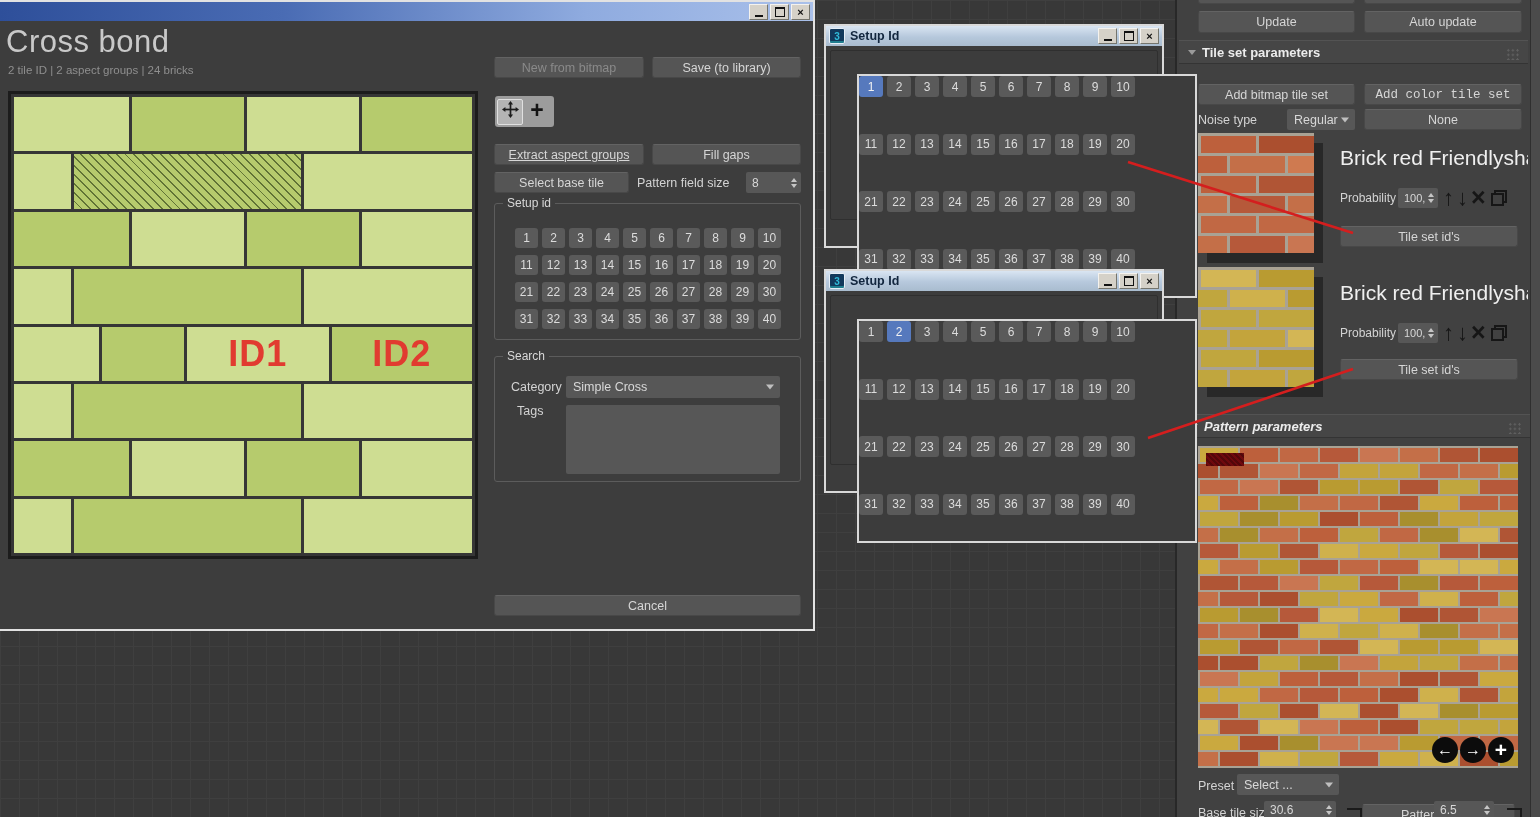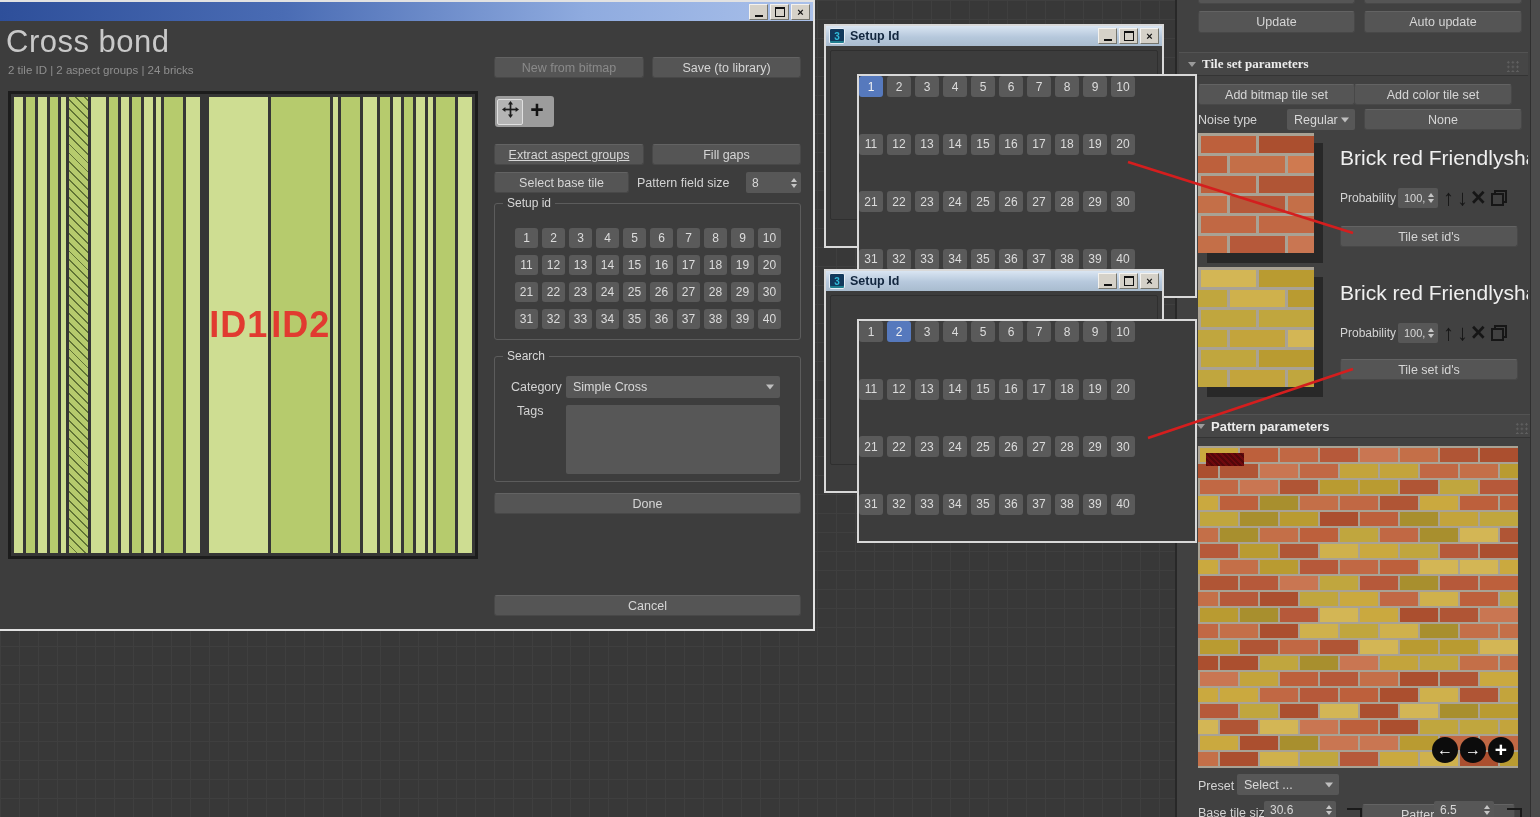--- a/index.html
+++ b/index.html
@@ -35,21 +35,21 @@
   .g-min{width:8px;height:2px;background:#111;margin-top:8px;}
   .g-max{width:8px;height:7px;border:1px solid #111;border-top-width:2px;}
   .g-close{font-size:11px;font-weight:700;color:#111;line-height:1;}
 
   .mw-title{position:absolute;left:6px;top:22px;font-size:31px;color:#c9c9c9;letter-spacing:.5px;}
   .mw-subtitle{position:absolute;left:8px;top:62px;font-size:11.5px;color:#8f8f8f;}
 
   
   #pv-frame{position:absolute;left:8px;top:89px;width:470px;height:468px;border:3px solid #1c1c1c;
     background:#363636;padding:3px;box-sizing:border-box;}
-  #preview{display:flex;flex-direction:row;gap:3px;height:100%;}
+  #preview{display:flex;flex-direction:column;gap:3px;height:100%;}
   .pvrow{display:flex;gap:3px;flex:1;}
   .pvbrick{position:relative;display:flex;align-items:center;justify-content:center;}
   .pvbrick.hatch::after{content:"";position:absolute;inset:0;
     background:repeating-linear-gradient(45deg,transparent 0 5px,rgba(60,78,30,.7) 5px 6.3px);}
   .pvlabel{font-size:36px;font-weight:700;letter-spacing:1px;}
 
   
   #tools{position:absolute;left:495px;top:94px;width:59px;height:31px;background:#9c9c9c;border-radius:3px;
     display:flex;align-items:center;padding:2px;gap:1px;box-sizing:border-box;}
   .toolcell{width:26px;height:26px;display:flex;align-items:center;justify-content:center;border-radius:2px;}
@@ -271,21 +271,20 @@
       <span class="legend">Search</span>
       <div class="lbl" style="left:16px;top:23px;">Category</div>
       <div class="dd" style="left:71px;top:19px;width:214px;height:22px;">
         <span>Simple Cross</span>
         <span class="ddarrow"></span>
       </div>
       <div class="lbl" style="left:22px;top:47px;">Tags</div>
       <div class="tagsbox" style="left:71px;top:48px;width:214px;height:69px;"></div>
     </div>
 
-    <div class="btn" style="left:494px;top:491px;width:307px;height:21px;">Done</div>
     <div class="btn" style="left:494px;top:593px;width:307px;height:21px;">Cancel</div>
   </div>
 
   <div class="dlg" style="top:24px;">
     <div class="dlg-caption">
       <span class="dlgicon">3</span>
       <span class="dlg-title">Setup Id</span>
       <div class="winbtns">
         <div class="wbtn">
             <span class="g-min"></span>
@@ -407,28 +406,28 @@
     <div class="dlgbtn" style="left:176px;top:198px;">OK</div>
     <div class="dlgbtn" style="left:259px;top:198px;">Cancel</div>
   </div>
 
   <div id="rpanel">
     <div class="btn" style="left:21px;top:-18px;width:157px;height:22px;">Store</div>
     <div class="btn" style="left:187px;top:-18px;width:158px;height:22px;">Create material</div>
     <div class="btn" style="left:21px;top:11px;width:157px;height:22px;">Update</div>
     <div class="btn" style="left:187px;top:11px;width:158px;height:22px;">Auto update</div>
 
-    <div class="rollout" style="left:2px;top:52px;width:349px;font-family:Liberation Serif, serif;">
+    <div class="rollout" style="left:2px;top:40px;width:349px;">
       <span class="rtri"></span>
       <span class="rtitle">Tile set parameters</span>
       <span class="grip"></span>
     </div>
 
     <div class="btn" style="left:21px;top:84px;width:157px;height:21px;">Add bitmap tile set</div>
-    <div class="btn" style="left:177px;top:84px;width:158px;height:21px;">Add color tile set</div>
+    <div class="btn" style="left:187px;top:84px;width:158px;height:21px;font-family:Liberation Mono, monospace;">Add color tile set</div>
 
     <div class="lbl" style="left:21px;top:113px;">Noise type</div>
     <div class="dd" style="left:110px;top:109px;width:68px;height:21px;">
       <span>Regular</span>
       <span class="ddarrow"></span>
     </div>
     <div class="btn" style="left:187px;top:109px;width:158px;height:21px;">None</div>
 
     <div class="thumb wallbox" style="left: 21px; top: 133px; background: rgb(169, 162, 148);">
         <div class="wbrick" style="left: 3px; top: 3px; width: 55px; height: 17px; background: rgb(189, 96, 60);"></div>
@@ -491,21 +490,21 @@
       <span class="ticon">↑</span>
       <span class="ticon">↓</span>
       <span class="ticon" style="font-size:25px;">×</span>
       <span class="cicon">
           <i></i>
           <b></b>
         </span>
     </div>
     <div class="btn" style="left:163px;top:359px;width:178px;height:21px;">Tile set id's</div>
 
-    <div class="rollout" style="left:11px;top:414px;width:349px;">
+    <div class="rollout" style="left:4px;top:414px;width:349px;font-style:italic;">
       <span class="rtri"></span>
       <span class="rtitle">Pattern parameters</span>
       <span class="grip"></span>
     </div>
 
     <div class="wallbox" style="left: 21px; top: 446px; width: 320px; height: 322px; background: rgb(169, 162, 148);">
       <div class="selbrick" style="background-color: rgb(110, 9, 13);"></div>
     <div class="wbrick" style="left: 2px; top: 2px; width: 38px; height: 14px; background: rgb(202, 169, 63);"></div>
         <div class="wbrick" style="left: 42px; top: 2px; width: 38px; height: 14px; background: rgb(189, 96, 60);"></div>
         <div class="wbrick" style="left: 82px; top: 2px; width: 38px; height: 14px; background: rgb(193, 104, 68);"></div>

